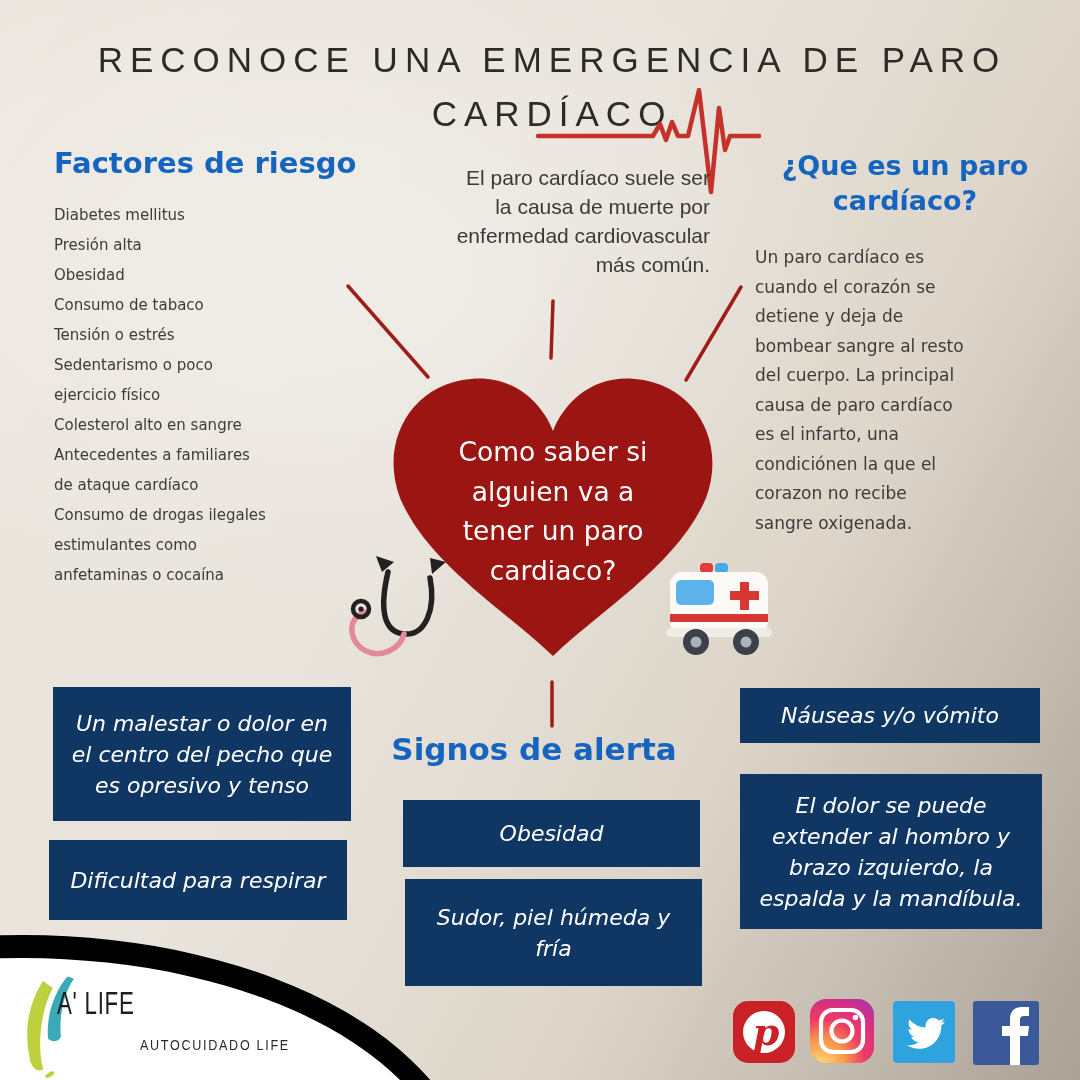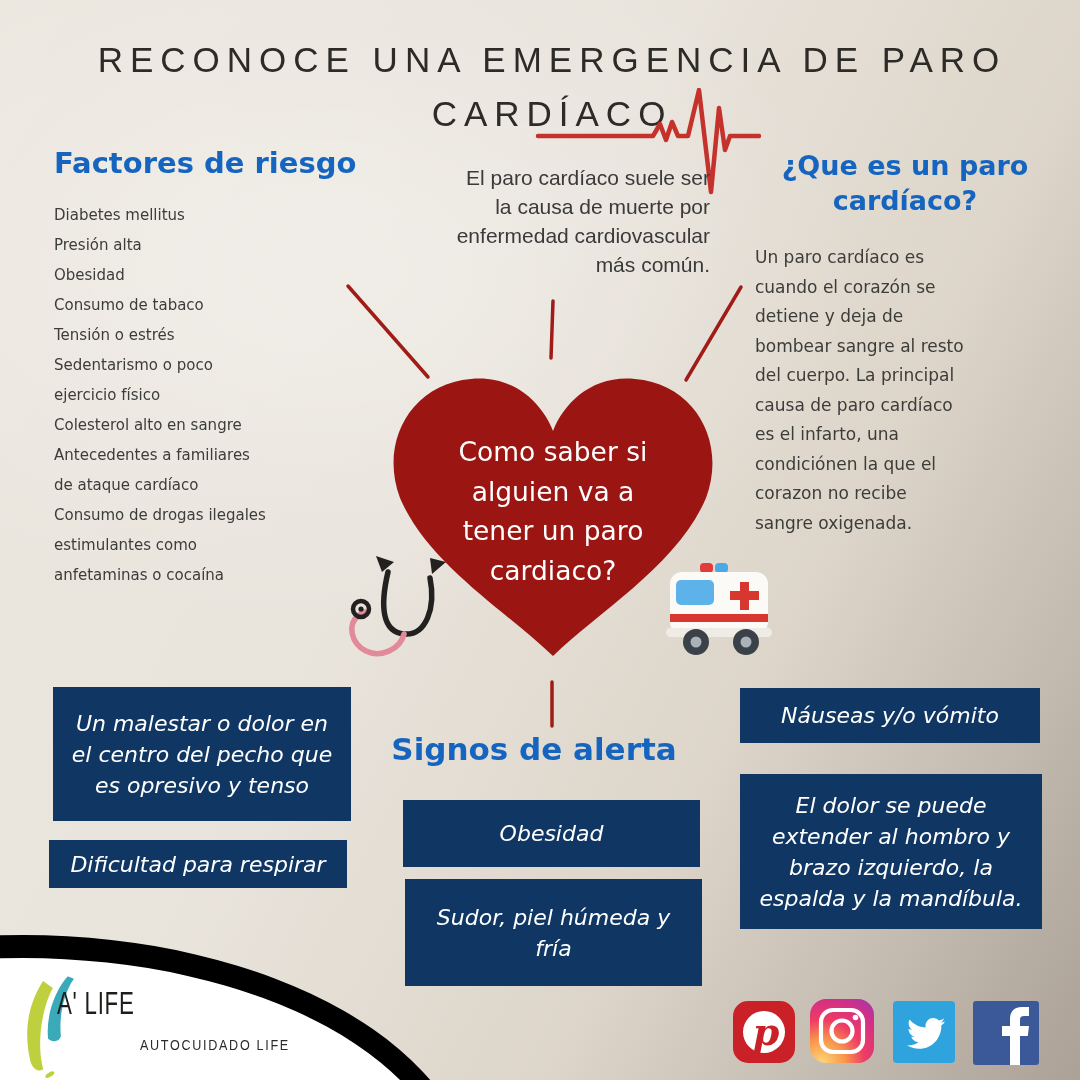--- a/index.html
+++ b/index.html
@@ -126,21 +126,21 @@
       <circle cx="38" cy="86" r="5.5" fill="#aab1b8"></circle>
     <circle cx="88" cy="86" r="13" fill="#3b4148"></circle>
       <circle cx="88" cy="86" r="5.5" fill="#aab1b8"></circle>
   </svg>
 
   <div class="abs blue-head" style="left:376px;top:731px;width:316px;text-align:center;font-size:31px;">Signos de alerta</div>
 
   <div class="abs navy pre" style="left:53px;top:687px;width:298px;height:134px;">Un malestar o dolor en
 el centro del pecho que
 es opresivo y tenso</div>
-  <div class="abs navy pre" style="left:49px;top:840px;width:298px;height:48px;">Dificultad para respirar</div>
+  <div class="abs navy pre" style="left:49px;top:840px;width:298px;height:80px;">Dificultad para respirar</div>
 
   <div class="abs navy pre" style="left:403px;top:800px;width:297px;height:67px;">Obesidad</div>
   <div class="abs navy pre" style="left:405px;top:879px;width:297px;height:107px;">Sudor, piel húmeda y
 fría</div>
 
   <div class="abs navy pre" style="left:740px;top:688px;width:300px;height:55px;">Náuseas y/o vómito</div>
   <div class="abs navy pre" style="left:740px;top:774px;width:302px;height:155px;">El dolor se puede
 extender al hombro y
 brazo izquierdo, la
 espalda y la mandíbula.</div>

